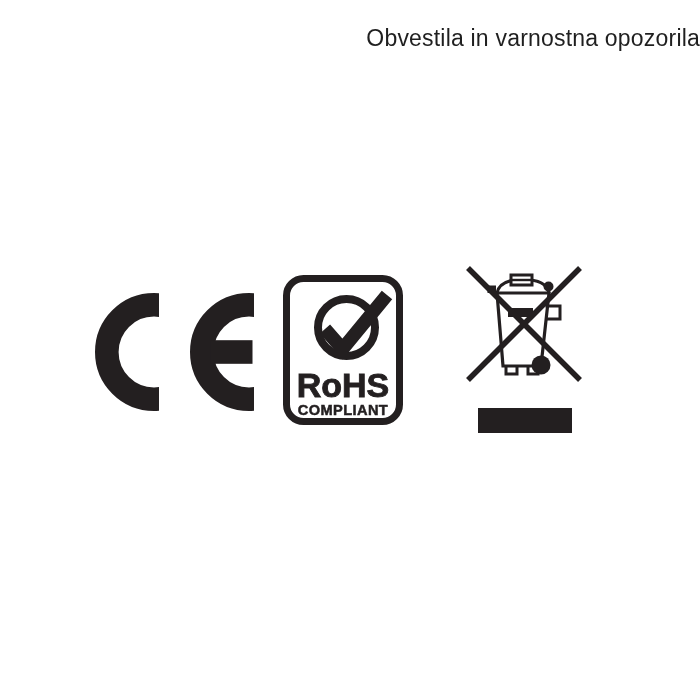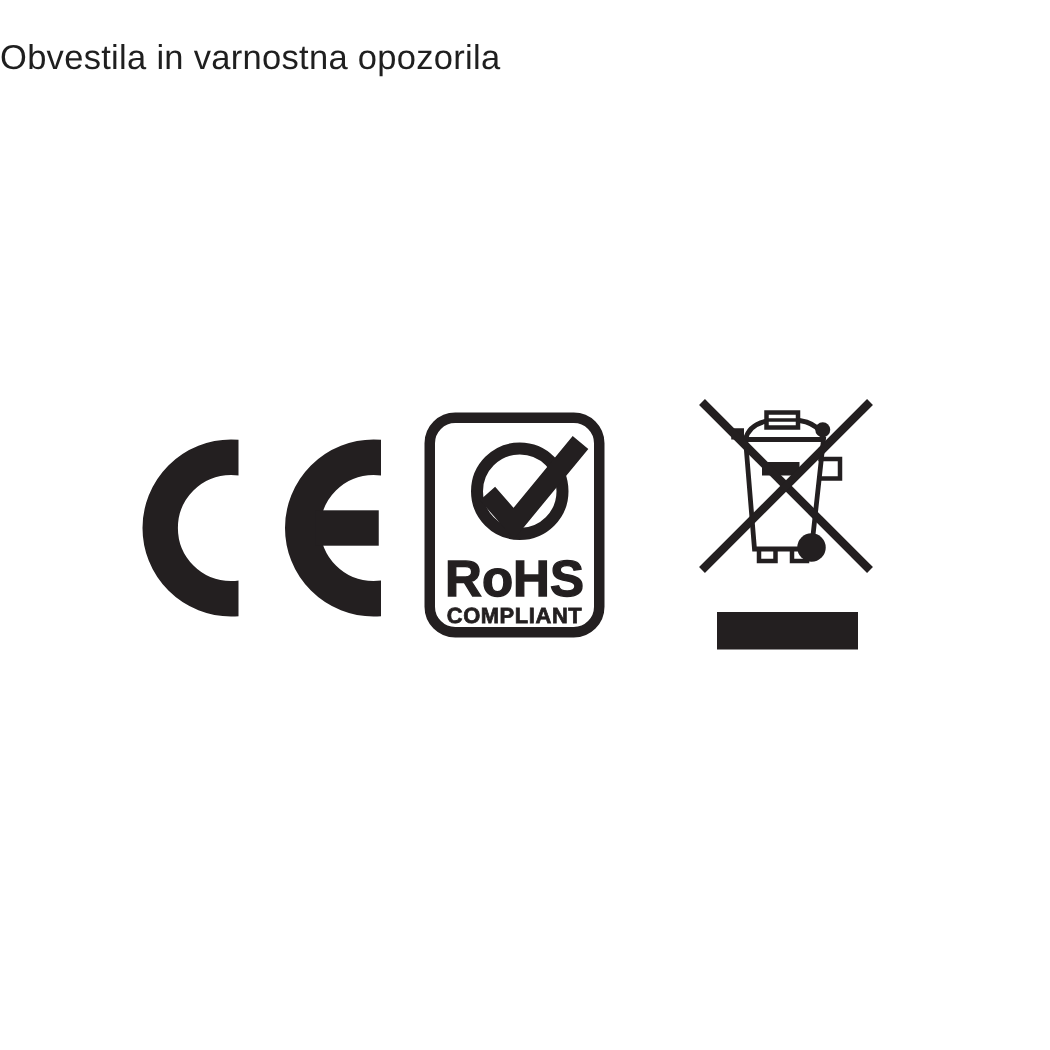--- a/index.html
+++ b/index.html
@@ -4,21 +4,21 @@
 <style>
   :root { --ink:#231f20; --bg:#ffffff; --title:#1f1f1f; }
   * { margin:0; padding:0; box-sizing:border-box; }
   html,body { background:var(--bg); }
   .canvas {
     position:relative; width:700px; height:700px; background:var(--bg);
     font-family:"Liberation Sans", sans-serif; overflow:hidden;
   }
   .page-title {
     position:absolute; top:25px; left:0; width:700px;
-    text-align:left; font-size:23px; font-weight:400;
+    text-align:right; font-size:23px; font-weight:400;
     color:var(--title); letter-spacing:0.2px;
   }
   .mark { position:absolute; }
   .mark-ce   { left:90px;  top:290px; width:170px; height:124px; }
   .mark-rohs { left:281px; top:273px; width:124px; height:154px; }
   .mark-weee { left:455px; top:260px; width:130px; height:180px; }
   .ink-stroke { stroke:var(--ink); }
   .ink-fill   { fill:var(--ink); }
   .bg-fill    { fill:var(--bg); }
   .no-fill    { fill:none; }

